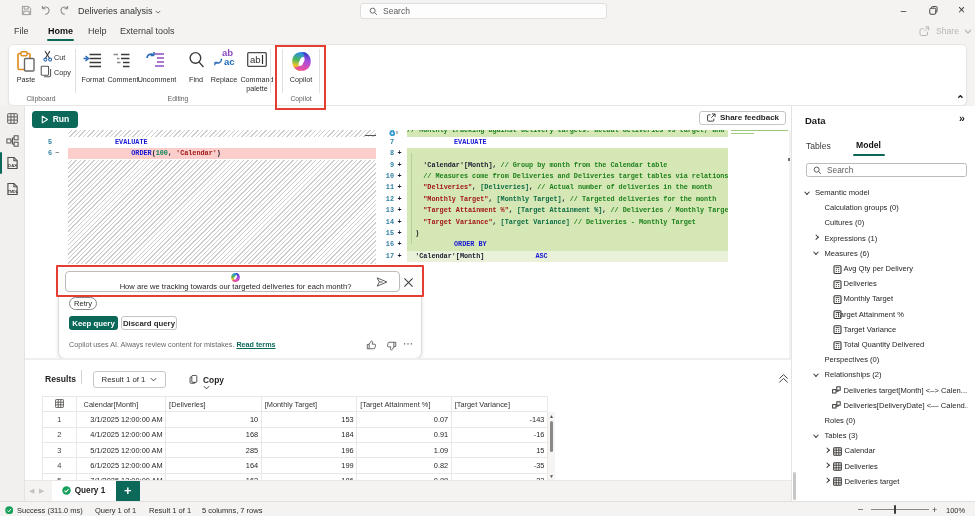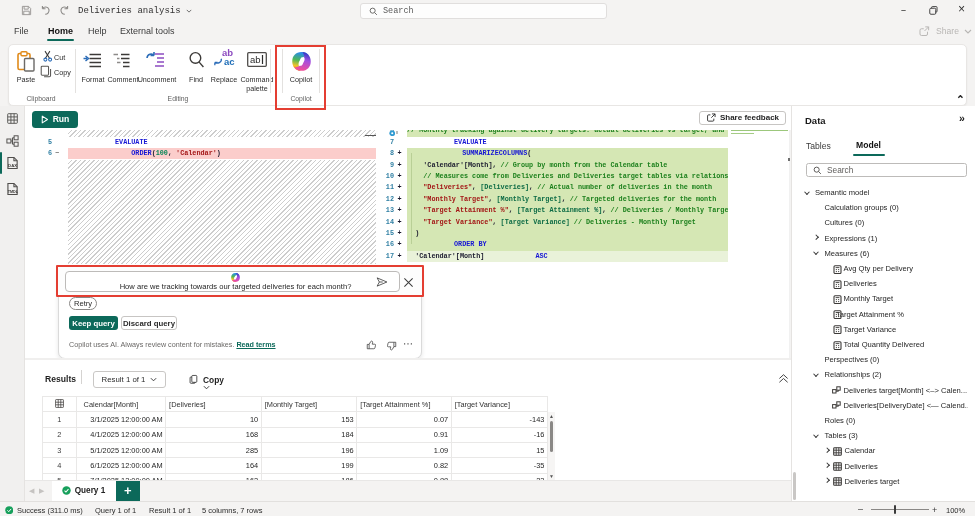--- a/index.html
+++ b/index.html
@@ -2,21 +2,21 @@
 <html><head>
 <meta charset="utf-8">
 <style>
   * { margin:0; padding:0; box-sizing:border-box; }
   html,body { width:975px; height:516px; overflow:hidden; }
   body { font-family:"Liberation Sans", sans-serif; background:#f4f3f2; position:relative; color:#252525; }
   .abs { position:absolute; }
   svg { display:block; }
 
   
-  #titlebar { left:0; top:0; width:975px; height:22px; background:#f4f3f2;font-family:Liberation Mono, monospace; }
+  #titlebar { left:0; top:0; width:975px; height:22px; background:#f4f3f2; }
   #searchbox { left:360px; top:3px; width:247px; height:16px; background:#fdfdfd; border:1px solid #e0dedd; border-radius:3px; font-size:8.5px; color:#5a5a5a; display:flex; align-items:center; padding-left:8px; gap:5px; }
   .winbtn { top:0; width:13px; height:20px; color:#333; font-size:10px; display:flex; align-items:center; justify-content:center; }
   #doctitle { left:78px; top:5.5px; font-size:9px; color:#333; }
 
   
   #menubar { left:0; top:22px; width:975px; height:22px; }
   .menuitem { top:4px; font-size:9px; color:#3b3b3b; }
 
   
   #ribbon { left:8px; top:43.5px; width:959px; height:62.5px; background:#fff; border:1px solid #e8e6e4; border-radius:5px; box-shadow:0 1px 2px rgba(0,0,0,0.05); }
@@ -301,21 +301,20 @@
   <div class="abs" style="left:381.5px;top:-4.8px;width:321px;height:11.4px;background:#d5e7b4"></div>
   <div class="abs" style="left:381.5px;top:18.1px;width:321px;height:102.6px;background:#d5e7b4"></div>
   <div class="abs" style="left:381.5px;top:120.7px;width:321px;height:11.4px;background:#e9f2d9"></div>
   <div class="abs" style="left:386px;top:23px;width:1px;height:91px;background:#b9cf96"></div>
   <div class="abs code lnum" style="left:351px;top:-4.8px;width:18px;text-align:right">6</div>
   <div class="abs code rcl" style="left:382px;top:-4.8px"><span class="cm">// Monthly tracking against delivery targets: actual deliveries vs target, and</span></div>
   <div class="abs code lnum" style="left:351px;top:6.6px;width:18px;text-align:right">7</div>
   <div class="abs code rcl" style="left:382px;top:6.6px"><span class="kw">EVALUATE</span></div>
   <div class="abs code lnum" style="left:351px;top:18.1px;width:18px;text-align:right">8</div>
     <div class="abs code pl" style="left:372.5px;top:18.1px">+</div>
-  <div class="abs code rcl" style="left:382px;top:18.1px">  <span class="kw">SUMMARIZECOLUMNS</span><span class="pl">(</span></div>
   <div class="abs code lnum" style="left:351px;top:29.5px;width:18px;text-align:right">9</div>
     <div class="abs code pl" style="left:372.5px;top:29.5px">+</div>
   <div class="abs code rcl" style="left:382px;top:29.5px">    <span class="pl">'Calendar'[Month], </span><span class="cm">// Group by month from the Calendar table</span></div>
   <div class="abs code lnum" style="left:347px;top:40.9px;width:22px;text-align:right">10</div>
     <div class="abs code pl" style="left:372.5px;top:40.9px">+</div>
   <div class="abs code rcl" style="left:382px;top:40.9px">    <span class="cm">// Measures come from Deliveries and Deliveries target tables via relationships</span></div>
   <div class="abs code lnum" style="left:347px;top:52.3px;width:22px;text-align:right">11</div>
     <div class="abs code pl" style="left:372.5px;top:52.3px">+</div>
   <div class="abs code rcl" style="left:382px;top:52.3px">    <span class="st">"Deliveries"</span><span class="pl">, </span><span class="ms">[Deliveries]</span><span class="pl">, </span><span class="cm">// Actual number of deliveries in the month</span></div>
   <div class="abs code lnum" style="left:347px;top:63.7px;width:22px;text-align:right">12</div>

